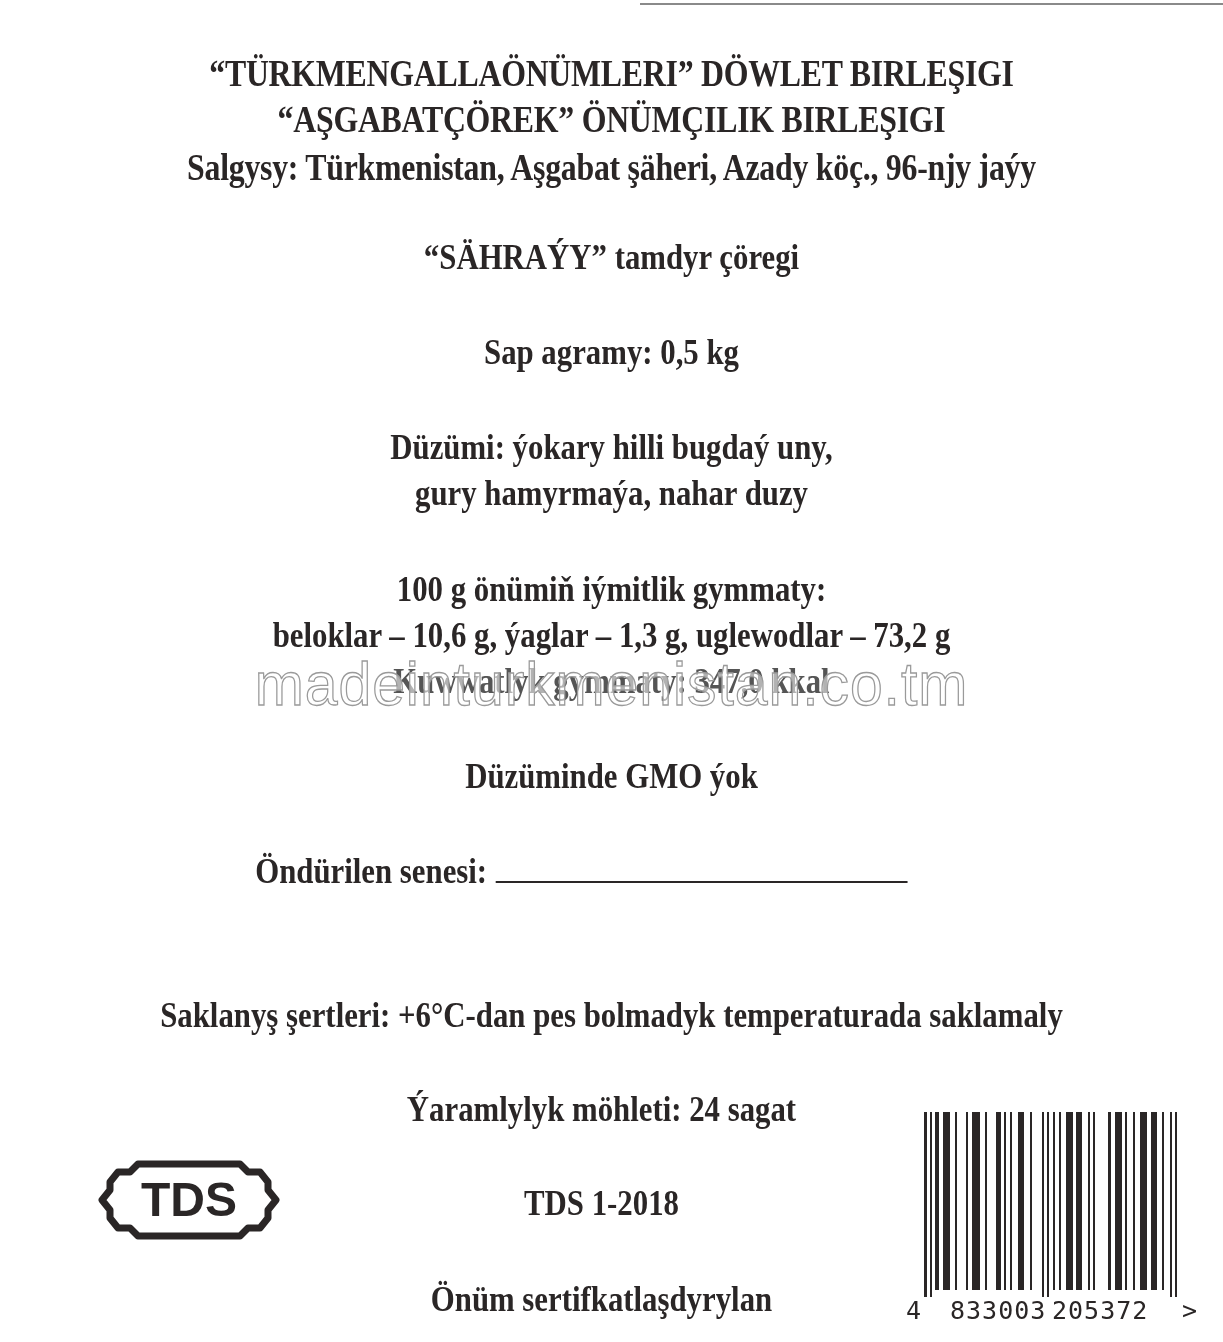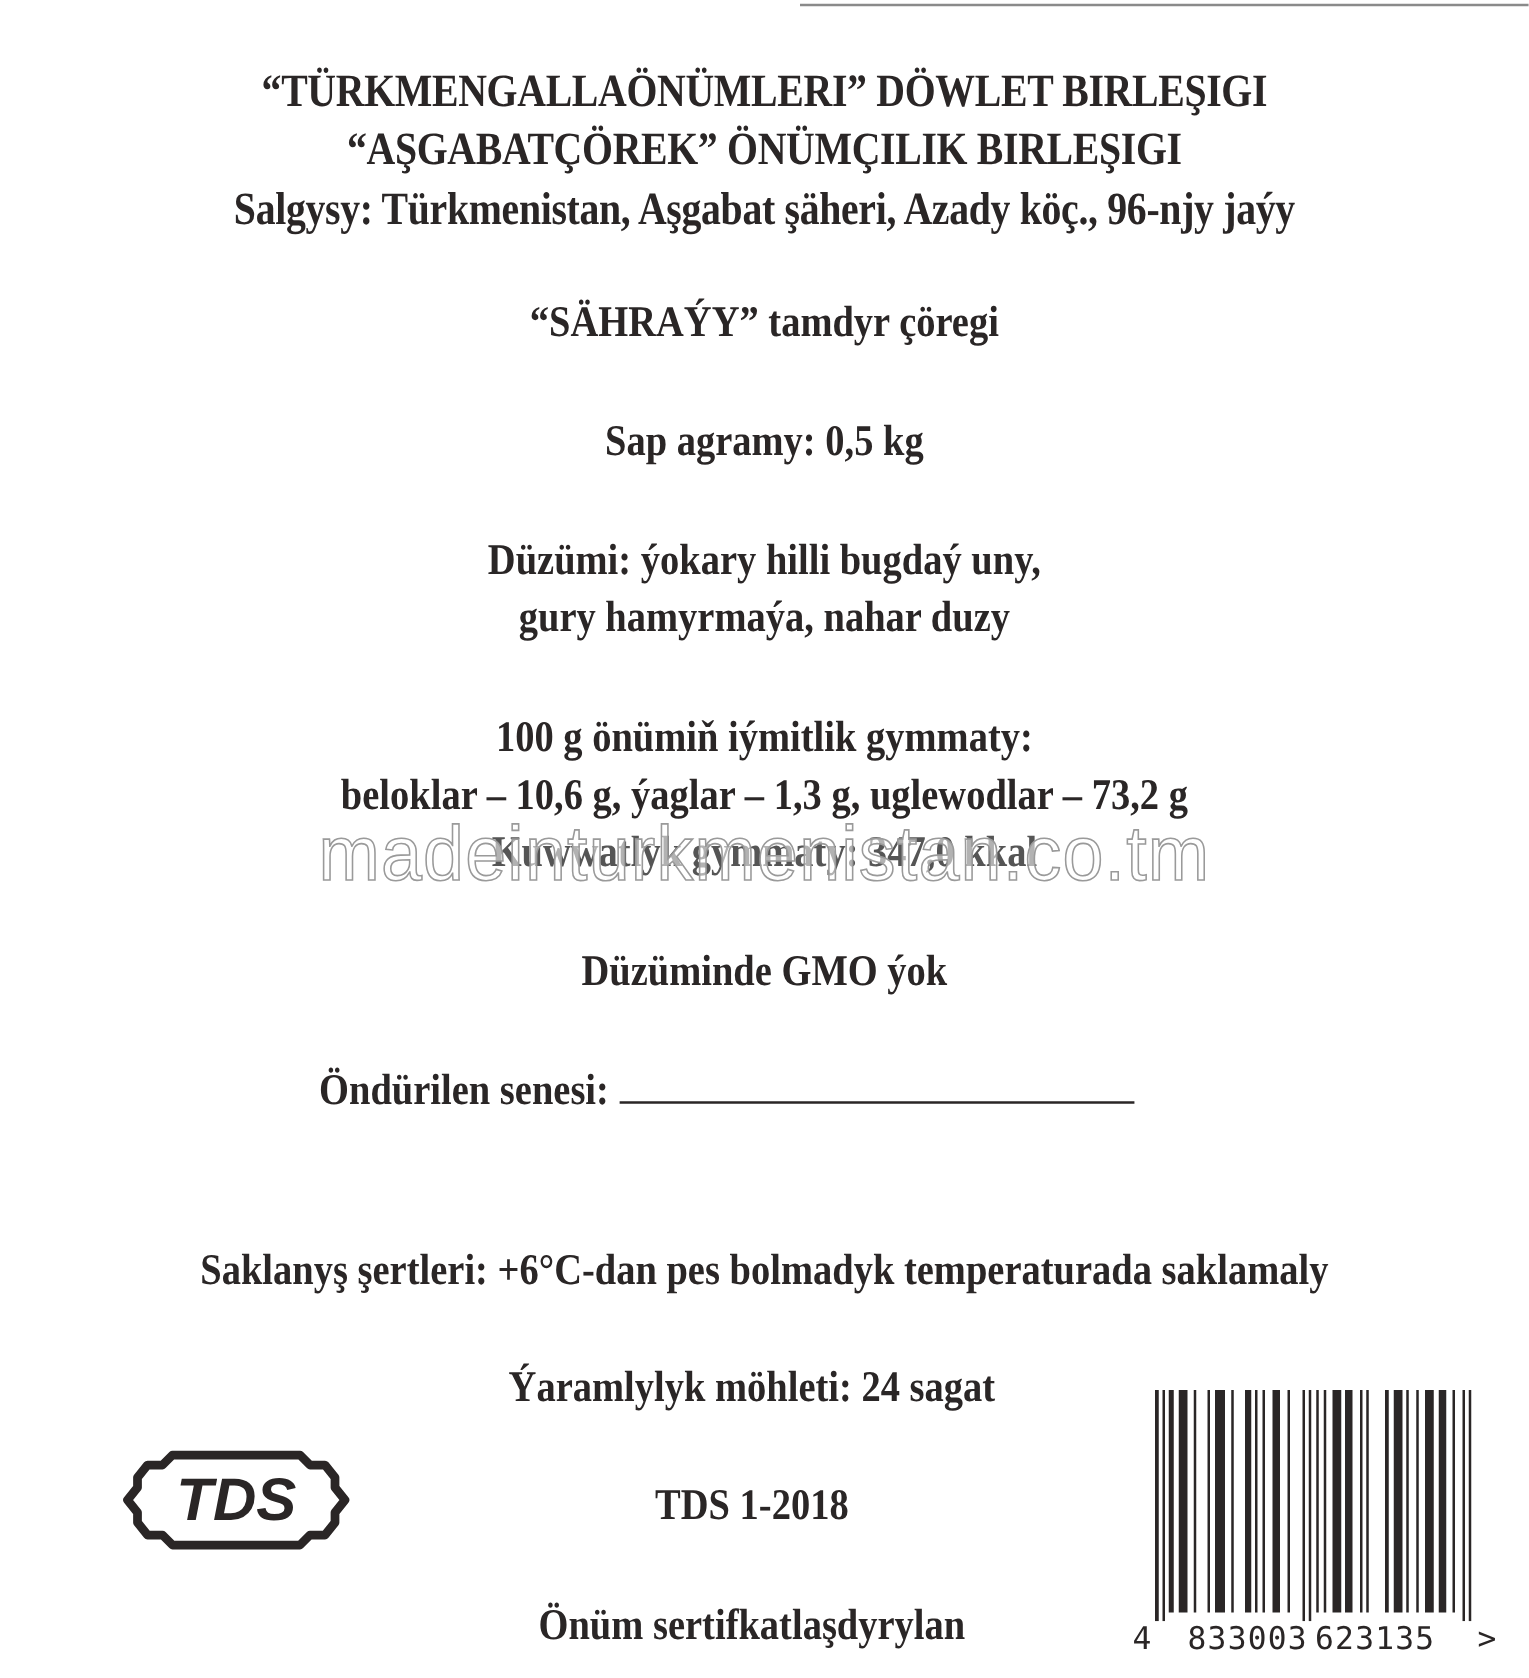--- a/index.html
+++ b/index.html
@@ -11,21 +11,21 @@
   .line { position:absolute; left:0; width:1223px; text-align:center; font-weight:bold; white-space:nowrap; }
   .h1 { font-size:37px; letter-spacing:-0.3px; transform:scaleX(0.86); }
   .h2 { font-size:35px; transform:scaleX(0.88); }
   .watermark {
     position:absolute; left:0; top:648px; width:1223px; text-align:center;
     font-family:"Liberation Sans","DejaVu Sans",sans-serif; font-size:62px; letter-spacing:1px;
     color:rgba(255,255,255,0.55); -webkit-text-stroke:1.3px #9a9a9a; font-weight:normal; white-space:nowrap;
     transform:scaleX(0.95);
   }
   .blank { display:inline-block; width:468px; border-bottom:2px solid #2a2626; height:26px; margin-left:10px; vertical-align:baseline; }
-  .tds-logo { position:absolute; left:98px; top:1158px; width:182px; height:84px;font-style:italic; }
+  .tds-logo { position:absolute; left:98px; top:1158px; width:182px; height:84px; }
   .barcode { position:absolute; left:918px; top:1112px; width:280px; height:212px; }
   .barcode-digits { position:absolute; font-family:"DejaVu Sans Mono","Liberation Mono",monospace; font-size:25px; color:#2a2626; font-weight:normal; }
 </style>
 </head>
 <body>
 
 <div class="topline"></div>
 
 <div class="line h1" style="top:52px;">“TÜRKMENGALLAÖNÜMLERI” DÖWLET BIRLEŞIGI</div>
 <div class="line h1" style="top:98px;">“AŞGABATÇÖREK” ÖNÜMÇILIK BIRLEŞIGI</div>
@@ -90,15 +90,15 @@
       <rect x="215" y="0" width="2" height="178"></rect>
       <rect x="222" y="0" width="7" height="178"></rect>
       <rect x="233" y="0" width="6" height="178"></rect>
       <rect x="244" y="0" width="2" height="178"></rect>
       <rect x="252" y="0" width="2" height="185"></rect>
       <rect x="257" y="0" width="2" height="185"></rect>
     </g>
   </svg>
   <span class="barcode-digits" style="left:-12px; top:184px;">4</span>
   <span class="barcode-digits" style="left:32px; top:184px; letter-spacing:1px;">833003</span>
-  <span class="barcode-digits" style="left:134px; top:184px; letter-spacing:1px;">623135</span>
+  <span class="barcode-digits" style="left:134px; top:184px; letter-spacing:1px;">205372</span>
   <span class="barcode-digits" style="left:264px; top:184px;">&gt;</span>
 </div>
 
 </body></html>

